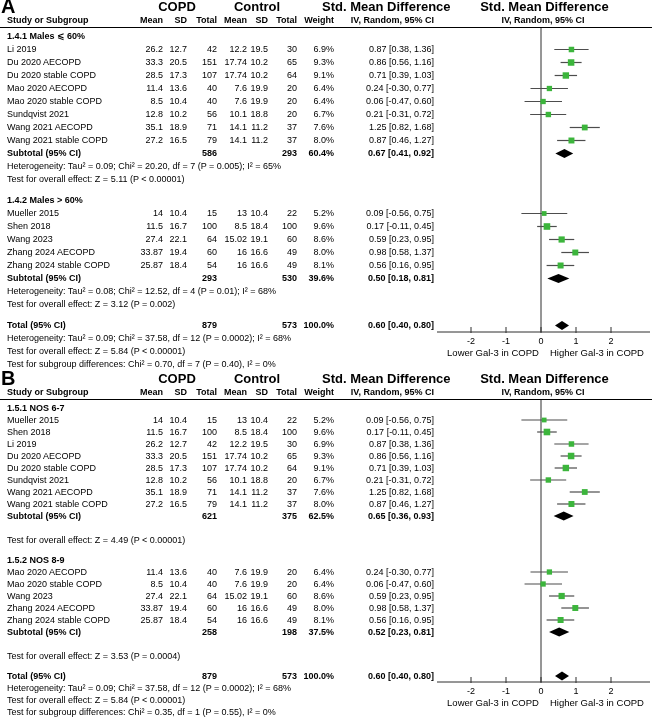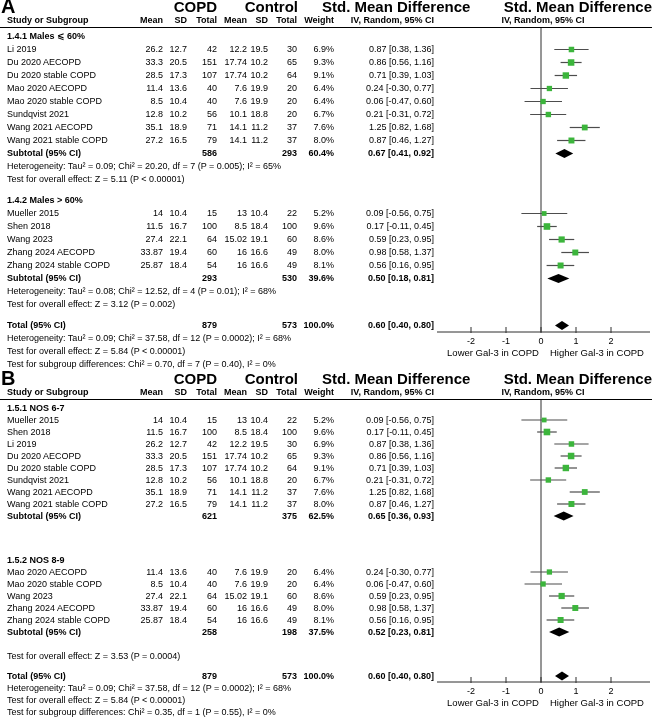--- a/index.html
+++ b/index.html
@@ -2,21 +2,21 @@
 <html><head>
 <meta charset="utf-8">
 <style>
   * { margin:0; padding:0; box-sizing:border-box; }
   html,body { background:#ffffff; }
   body { font-family:"Liberation Sans","DejaVu Sans",sans-serif; color:#000; }
   #figure { position:relative; width:652px; height:725px; background:#fff; overflow:hidden; }
   .panel { position:absolute; left:0; width:652px; }
   .letter { position:absolute; left:1px; top:-4px; font-size:20px; font-weight:bold; line-height:20px; }
   .hdr { position:absolute; top:0; left:0; width:652px; height:28px; border-bottom:1px solid #000; }
-  .h1 { position:absolute; top:1px; font-size:15px; font-weight:bold; text-align:right; line-height:12px; white-space:nowrap; }
+  .h1 { position:absolute; top:1px; font-size:13px; font-weight:bold; text-align:center; line-height:12px; white-space:nowrap; }
   .hrow { position:absolute; top:13px; left:0; width:652px; height:14px; display:flex; font-size:9px; font-weight:bold; line-height:14px; white-space:nowrap; }
   .cell { flex:none; text-align:right; }
   .cell.study { text-align:left; padding-left:7px; overflow:hidden; }
   .cell.plotc { text-align:center; }
   .row { position:absolute; left:0; width:437px; display:flex; font-size:9px; white-space:nowrap; }
   .trow { position:absolute; left:7px; font-size:9px; white-space:nowrap; }
   .b { font-weight:bold; }
   svg.plot { position:absolute; left:437px; top:0; }
   svg text { font-family:"Liberation Sans","DejaVu Sans",sans-serif; }
 </style>
@@ -416,20 +416,21 @@
         <span class="cell study" style="width: 133px;">Subtotal (95% CI)</span>
         <span class="cell" style="width: 30px;"></span>
         <span class="cell" style="width: 24px;"></span>
         <span class="cell" style="width: 30px;">621</span>
         <span class="cell" style="width: 30px;"></span>
         <span class="cell" style="width: 21px;"></span>
         <span class="cell" style="width: 29px;">375</span>
         <span class="cell" style="width: 37px;">62.5%</span>
         <span class="cell" style="width: 100px;">0.65 [0.36, 0.93]</span>
       </div>
+      <div class="trow" style="top: 162px; height: 12px; line-height: 12px;">Test for overall effect: Z = 4.49 (P &lt; 0.00001)</div>
       <div class="trow b" style="top: 182px; height: 12px; line-height: 12px;">1.5.2 NOS 8-9</div>
       <div class="row" style="top: 194px; height: 12px; line-height: 12px;">
         <span class="cell study" style="width: 133px;">Mao 2020 AECOPD</span>
         <span class="cell" style="width: 30px;">11.4</span>
         <span class="cell" style="width: 24px;">13.6</span>
         <span class="cell" style="width: 30px;">40</span>
         <span class="cell" style="width: 30px;">7.6</span>
         <span class="cell" style="width: 21px;">19.9</span>
         <span class="cell" style="width: 29px;">20</span>
         <span class="cell" style="width: 37px;">6.4%</span>

